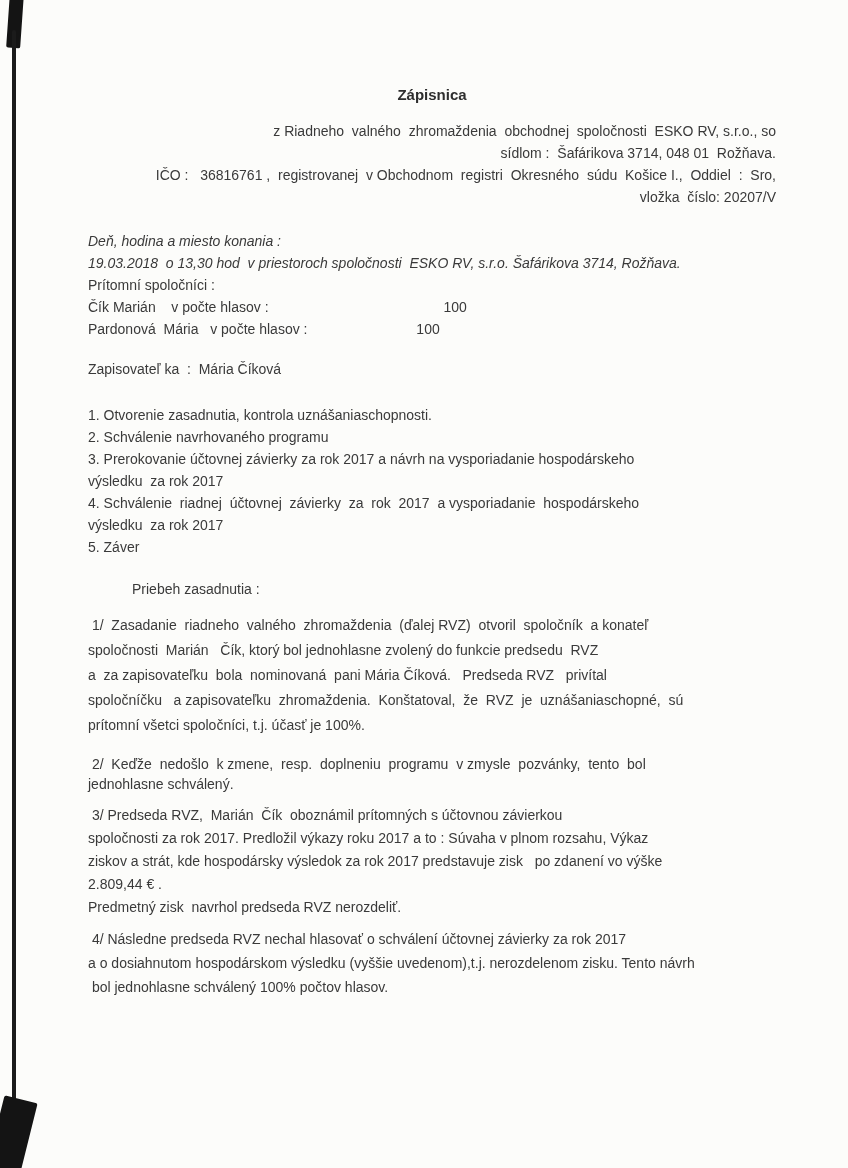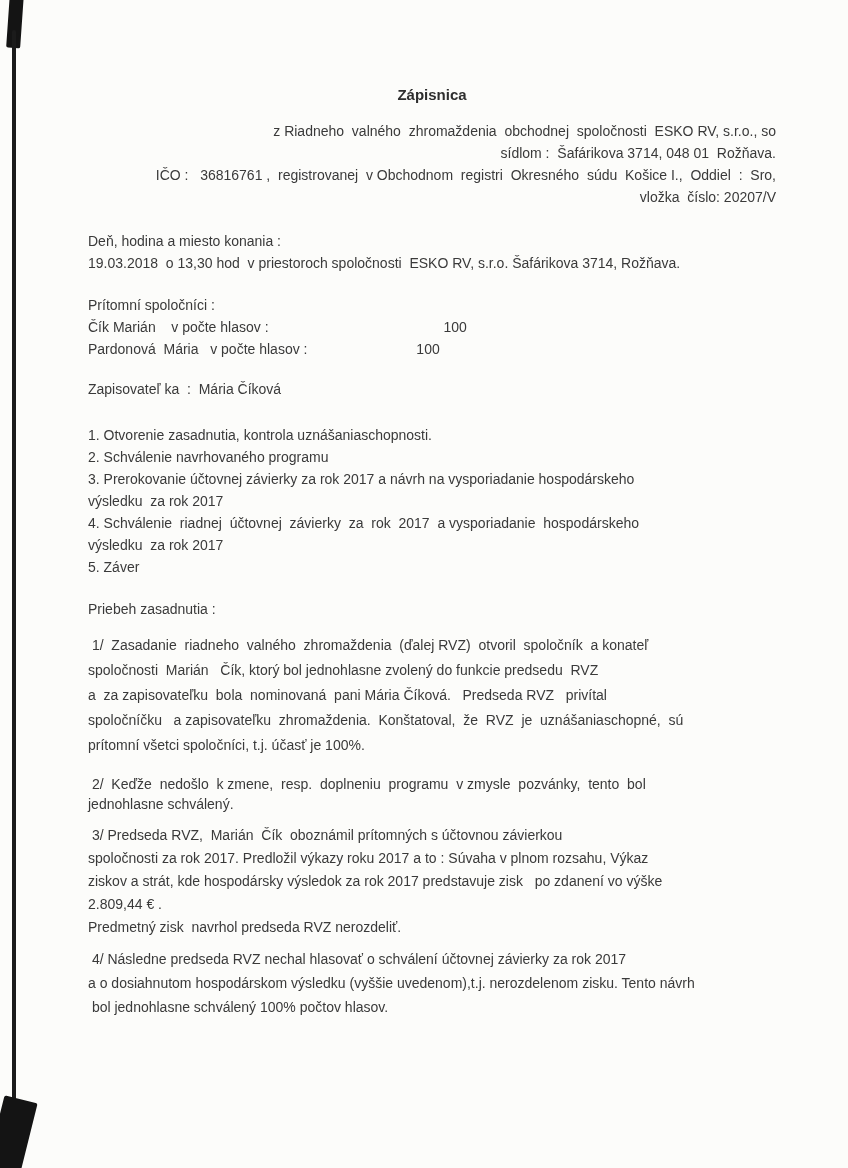--- a/index.html
+++ b/index.html
@@ -24,26 +24,26 @@
   }
   .prewrap { white-space: pre-wrap; }
   .title {
     margin-top: 84px;
     text-align: center;
     font-weight: bold;
     font-size: 15px;
     color: #2e2e2e;
   }
   .intro        { margin-top: 14px; text-align: right; }
-  .meeting      { margin-top: 22px; }
-  .attendees    { margin-top: 20px; }
+  .meeting      { margin-top: 22px; font-style: italic; }
+  .attendees    { }
   .scribe       { margin-top: 18px; }
   .program-label{ margin-top: 22px; }
   .program-list { margin-top: 24px; }
-  .proceedings  { margin-top: 20px; }
+  .proceedings  { margin-top: 20px; margin-left: 44px; }
   .item1 { margin-top: 13px; line-height: 25px; }
   .item2 { margin-top: 16px; line-height: 20px; }
   .item3 { margin-top: 10px; line-height: 23px; }
   .item4 { margin-top: 8px;  line-height: 24px; }
 
   
   .scan-strip {
     position: absolute;
     left: 12px; top: 30px;
     width: 4px; height: 1085px;

